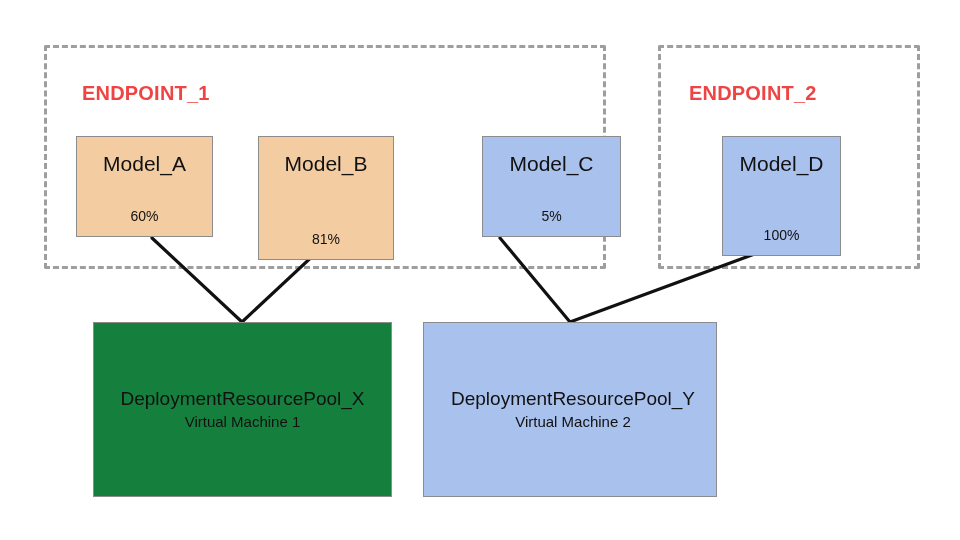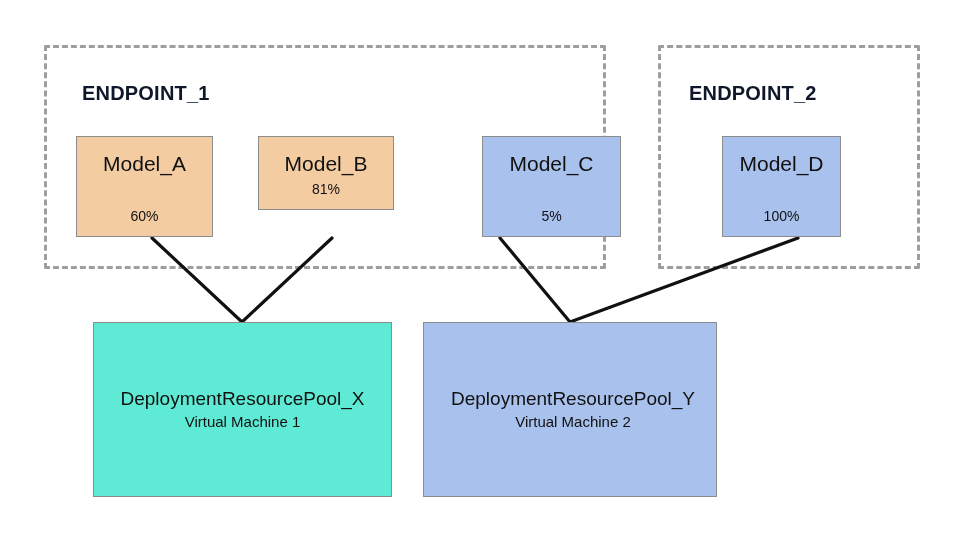--- a/index.html
+++ b/index.html
@@ -30,21 +30,21 @@
     position: absolute;
     border: 3px dashed #9e9e9e;
     border-radius: 2px;
     box-sizing: border-box;
     background: transparent;
   }
   .endpoint-label {
     position: absolute;
     font-weight: bold;
     font-size: 20px;
-    color: #0f172a;
+    color: #ef4444;
     letter-spacing: 0.2px;
     white-space: nowrap;
   }
   .model-box {
     position: absolute;
     box-sizing: border-box;
     border: 1.5px solid #8c8c8c;
     display: flex;
     flex-direction: column;
     align-items: center;
@@ -104,36 +104,36 @@
     <line id="edge-1" stroke="#111111" stroke-width="3.2" stroke-linecap="round" x1="332" y1="238" x2="242" y2="322"></line>
     <line id="edge-2" stroke="#111111" stroke-width="3.2" stroke-linecap="round" x1="500" y1="238" x2="570" y2="322"></line>
     <line id="edge-3" stroke="#111111" stroke-width="3.2" stroke-linecap="round" x1="798" y1="238" x2="570" y2="322"></line>
   </svg>
 
   <div class="model-box" id="mdl-0" style="left: 76px; top: 136px; width: 137px; height: 101px; background: rgb(243, 204, 162);">
     <span class="model-name">Model_A</span>
     <span class="model-pct">60%</span>
   </div>
 
-  <div class="model-box" id="mdl-1" style="left: 258px; top: 136px; width: 136px; height: 74px; background: rgb(243, 204, 162);">
+  <div class="model-box" id="mdl-1" style="left: 258px; top: 136px; width: 136px; height: 124px; background: rgb(243, 204, 162);">
     <span class="model-name">Model_B</span>
     <span class="model-pct">81%</span>
   </div>
 
   <div class="model-box" id="mdl-2" style="left: 435px; top: 136px; width: 139px; height: 101px; background: rgb(169, 193, 237); margin-left: 47px;">
     <span class="model-name">Model_C</span>
     <span class="model-pct">5%</span>
   </div>
 
-  <div class="model-box" id="mdl-3" style="left: 722px; top: 136px; width: 119px; height: 101px; background: rgb(169, 193, 237);">
+  <div class="model-box" id="mdl-3" style="left: 722px; top: 136px; width: 119px; height: 120px; background: rgb(169, 193, 237);">
     <span class="model-name">Model_D</span>
     <span class="model-pct">100%</span>
   </div>
 
-  <div class="pool-box" id="pool-0" style="left: 93px; top: 322px; width: 299px; height: 175px; background: #5eead4;">
+  <div class="pool-box" id="pool-0" style="left: 93px; top: 322px; width: 299px; height: 175px; background: #15803d;">
     <span class="pool-title">DeploymentResourcePool_X</span>
     <span class="pool-sub">Virtual Machine 1</span>
   </div>
 
   <div class="pool-box" id="pool-1" style="left: 423px; top: 322px; width: 294px; height: 175px; background: rgb(169, 193, 237); padding-left: 6px;">
     <span class="pool-title">DeploymentResourcePool_Y</span>
     <span class="pool-sub">Virtual Machine 2</span>
   </div>
 
 </div>

